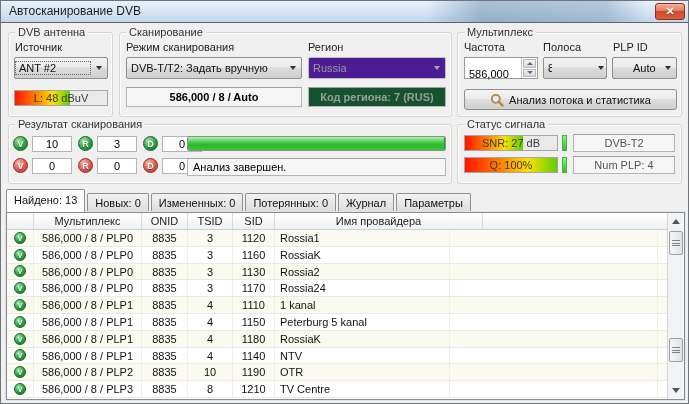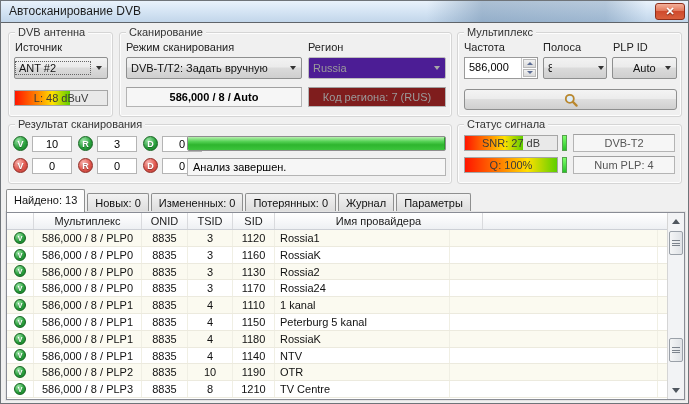--- a/index.html
+++ b/index.html
@@ -34,40 +34,40 @@
   .combo .carrow { width:16px; align-self:stretch; display:flex; align-items:center; justify-content:center; }
   .combo .carrow i { width:0; height:0; border-left:3.5px solid transparent; border-right:3.5px solid transparent; border-top:4px solid #333; }
   .combo.disabled { background:#4c1d95; border-color:#bcbcbc; cursor:default; }
   .combo.disabled .ctext { color:#9b9b9b; }
   .combo.disabled .carrow i { border-top-color:#a8a8a8; }
 
   .field { position:absolute; border:1px solid #b4b4b4; border-top-color:#a0a0a0; background:#f6f6f6;
     display:flex; align-items:center; justify-content:center; font-size:11px; color:#000; }
   .field.left { justify-content:flex-start; padding-left:5px; }
   .field.strong { font-weight:bold; }
-  .field.dim { color:#9b9b9b; background:#7f1d1d; }
+  .field.dim { color:#9b9b9b; background:#14532d;font-weight:bold; }
   .field.mid { color:#555; }
 
   .meter { position:absolute; height:16px; border:1px solid #a6a6a6; background:#e9e9e9; overflow:hidden; }
   .meter .fill { position:absolute; left:0; top:0; bottom:0;
     background:linear-gradient(90deg,#ff1500 0%,#ff8a00 42%,#ffe000 68%,#5ecf00 100%); }
   .meter .mtext { position:relative; z-index:2; text-align:center; font-size:11px; color:#3a3a3a; line-height:14px; }
 
   .tick { position:absolute; width:5px; height:16px; background:linear-gradient(180deg,#7dff6a,#27c327); border:1px solid #57a14f; }
 
   .progress { position:absolute; height:15px; border:1px solid #8e8e8e; border-radius:2px; background:#efefef; overflow:hidden; }
   .progress .pfill { position:absolute; left:0; top:0; bottom:0;
     background:linear-gradient(180deg,#b8f0b0 0%,#54d154 35%,#2eb52e 60%,#3cc43c 100%); border-right:1px solid #2a9e2a; }
 
   .btn { position:absolute; height:21px; border:1px solid #8e8f8f; border-radius:3px;
     background:linear-gradient(180deg,#f4f4f4 0%,#ececec 45%,#dedede 50%,#d0d0d0 100%);
     display:flex; align-items:center; justify-content:center; gap:5px; font-size:11px; color:#111; cursor:pointer; }
 
   .spin { position:absolute; width:74px; height:22px; border:1px solid #9a9a9a; background:#fff; display:flex; }
-  .spin .sval { flex:1; font-size:11px; color:#000; padding:3px 3px 0 4px; }
+  .spin .sval { flex:1; font-size:11px; color:#000; padding:10px 3px 0 4px; }
   .spin .sbtns { width:16px; border-left:1px solid #c7c7c7; display:flex; flex-direction:column; }
   .spin .sbtns .sb { flex:1; background:linear-gradient(180deg,#f2f2f2,#d9d9d9); border:1px solid #b9b9b9; margin:1px 1px 0 1px;
     display:flex; align-items:center; justify-content:center; cursor:pointer; }
   .spin .sbtns .sb:last-child { margin-bottom:1px; }
   .spin .sbtns .sb i { width:0; height:0; border-left:3px solid transparent; border-right:3px solid transparent; }
   .spin .sbtns .sb.up i { border-bottom:3.5px solid #5b6c94; }
   .spin .sbtns .sb.dn i { border-top:3.5px solid #5b6c94; }
 
   
   .vbadge { display:inline-block; width:15px; height:15px; border-radius:50%; text-align:center;
@@ -186,20 +186,21 @@
         <span class="ctext">Auto</span>
         <span class="carrow">
             <i></i>
           </span>
       </div>
       <div class="btn" style="left:6px;top:56px;width:213px;">
         <svg class="mag" viewBox="0 0 14 14">
           <circle cx="5.8" cy="5.8" r="4" fill="#dcedfb" stroke="#b9872e" stroke-width="1.8"></circle>
           <line x1="8.9" y1="8.9" x2="12.6" y2="12.6" stroke="#b9872e" stroke-width="2.2" stroke-linecap="round"></line>
         </svg>
+        <span>Анализ потока и статистика</span>
       </div>
     </div>
 
     <div class="group" style="left:7px;top:100px;width:444px;height:60px;">
       <span class="glabel">Результат сканирования</span>
 
       <span class="vbadge green badge-abs" style="left:4px;top:11px;">V</span>
       <span class="cntbox" style="left:23px;top:11px;">10</span>
       <span class="vbadge green badge-abs" style="left:69px;top:11px;">R</span>
       <span class="cntbox" style="left:88px;top:11px;">3</span>

